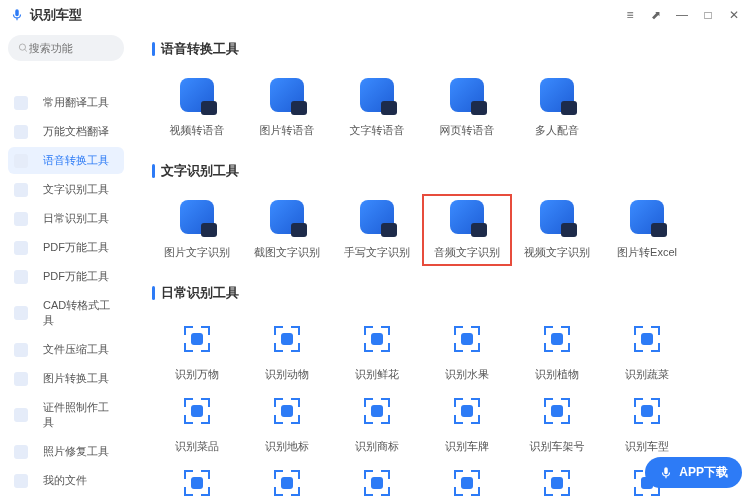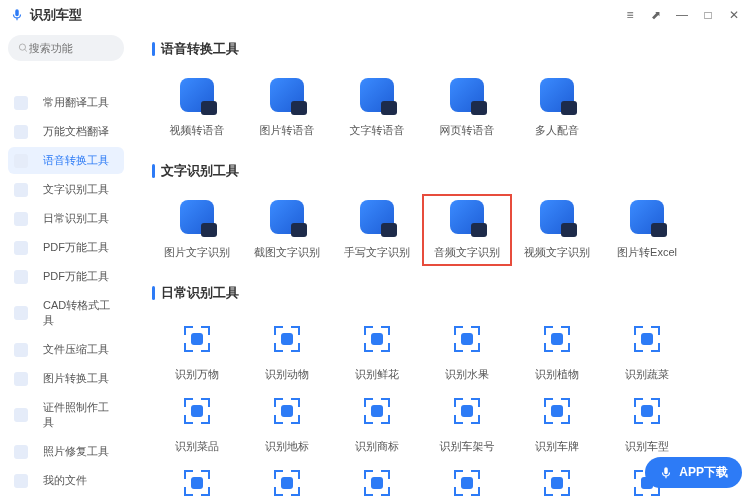--- a/index.html
+++ b/index.html
@@ -273,28 +273,28 @@
               <div class="corners"><span></span></div>
               <div class="scan-center"></div>
             </div>
             <span class="tool-lbl">识别商标</span>
           </div>
           <div class="tool">
             <div class="scan-ic">
               <div class="corners"><span></span></div>
               <div class="scan-center"></div>
             </div>
+            <span class="tool-lbl">识别车牌</span>
+          </div>
+          <div class="tool">
+            <div class="scan-ic">
+              <div class="corners"><span></span></div>
+              <div class="scan-center"></div>
+            </div>
             <span class="tool-lbl">识别车架号</span>
-          </div>
-          <div class="tool">
-            <div class="scan-ic">
-              <div class="corners"><span></span></div>
-              <div class="scan-center"></div>
-            </div>
-            <span class="tool-lbl">识别车牌</span>
           </div>
           <div class="tool">
             <div class="scan-ic">
               <div class="corners"><span></span></div>
               <div class="scan-center"></div>
             </div>
             <span class="tool-lbl">识别车型</span>
           </div>
           <div class="tool">
             <div class="scan-ic">

